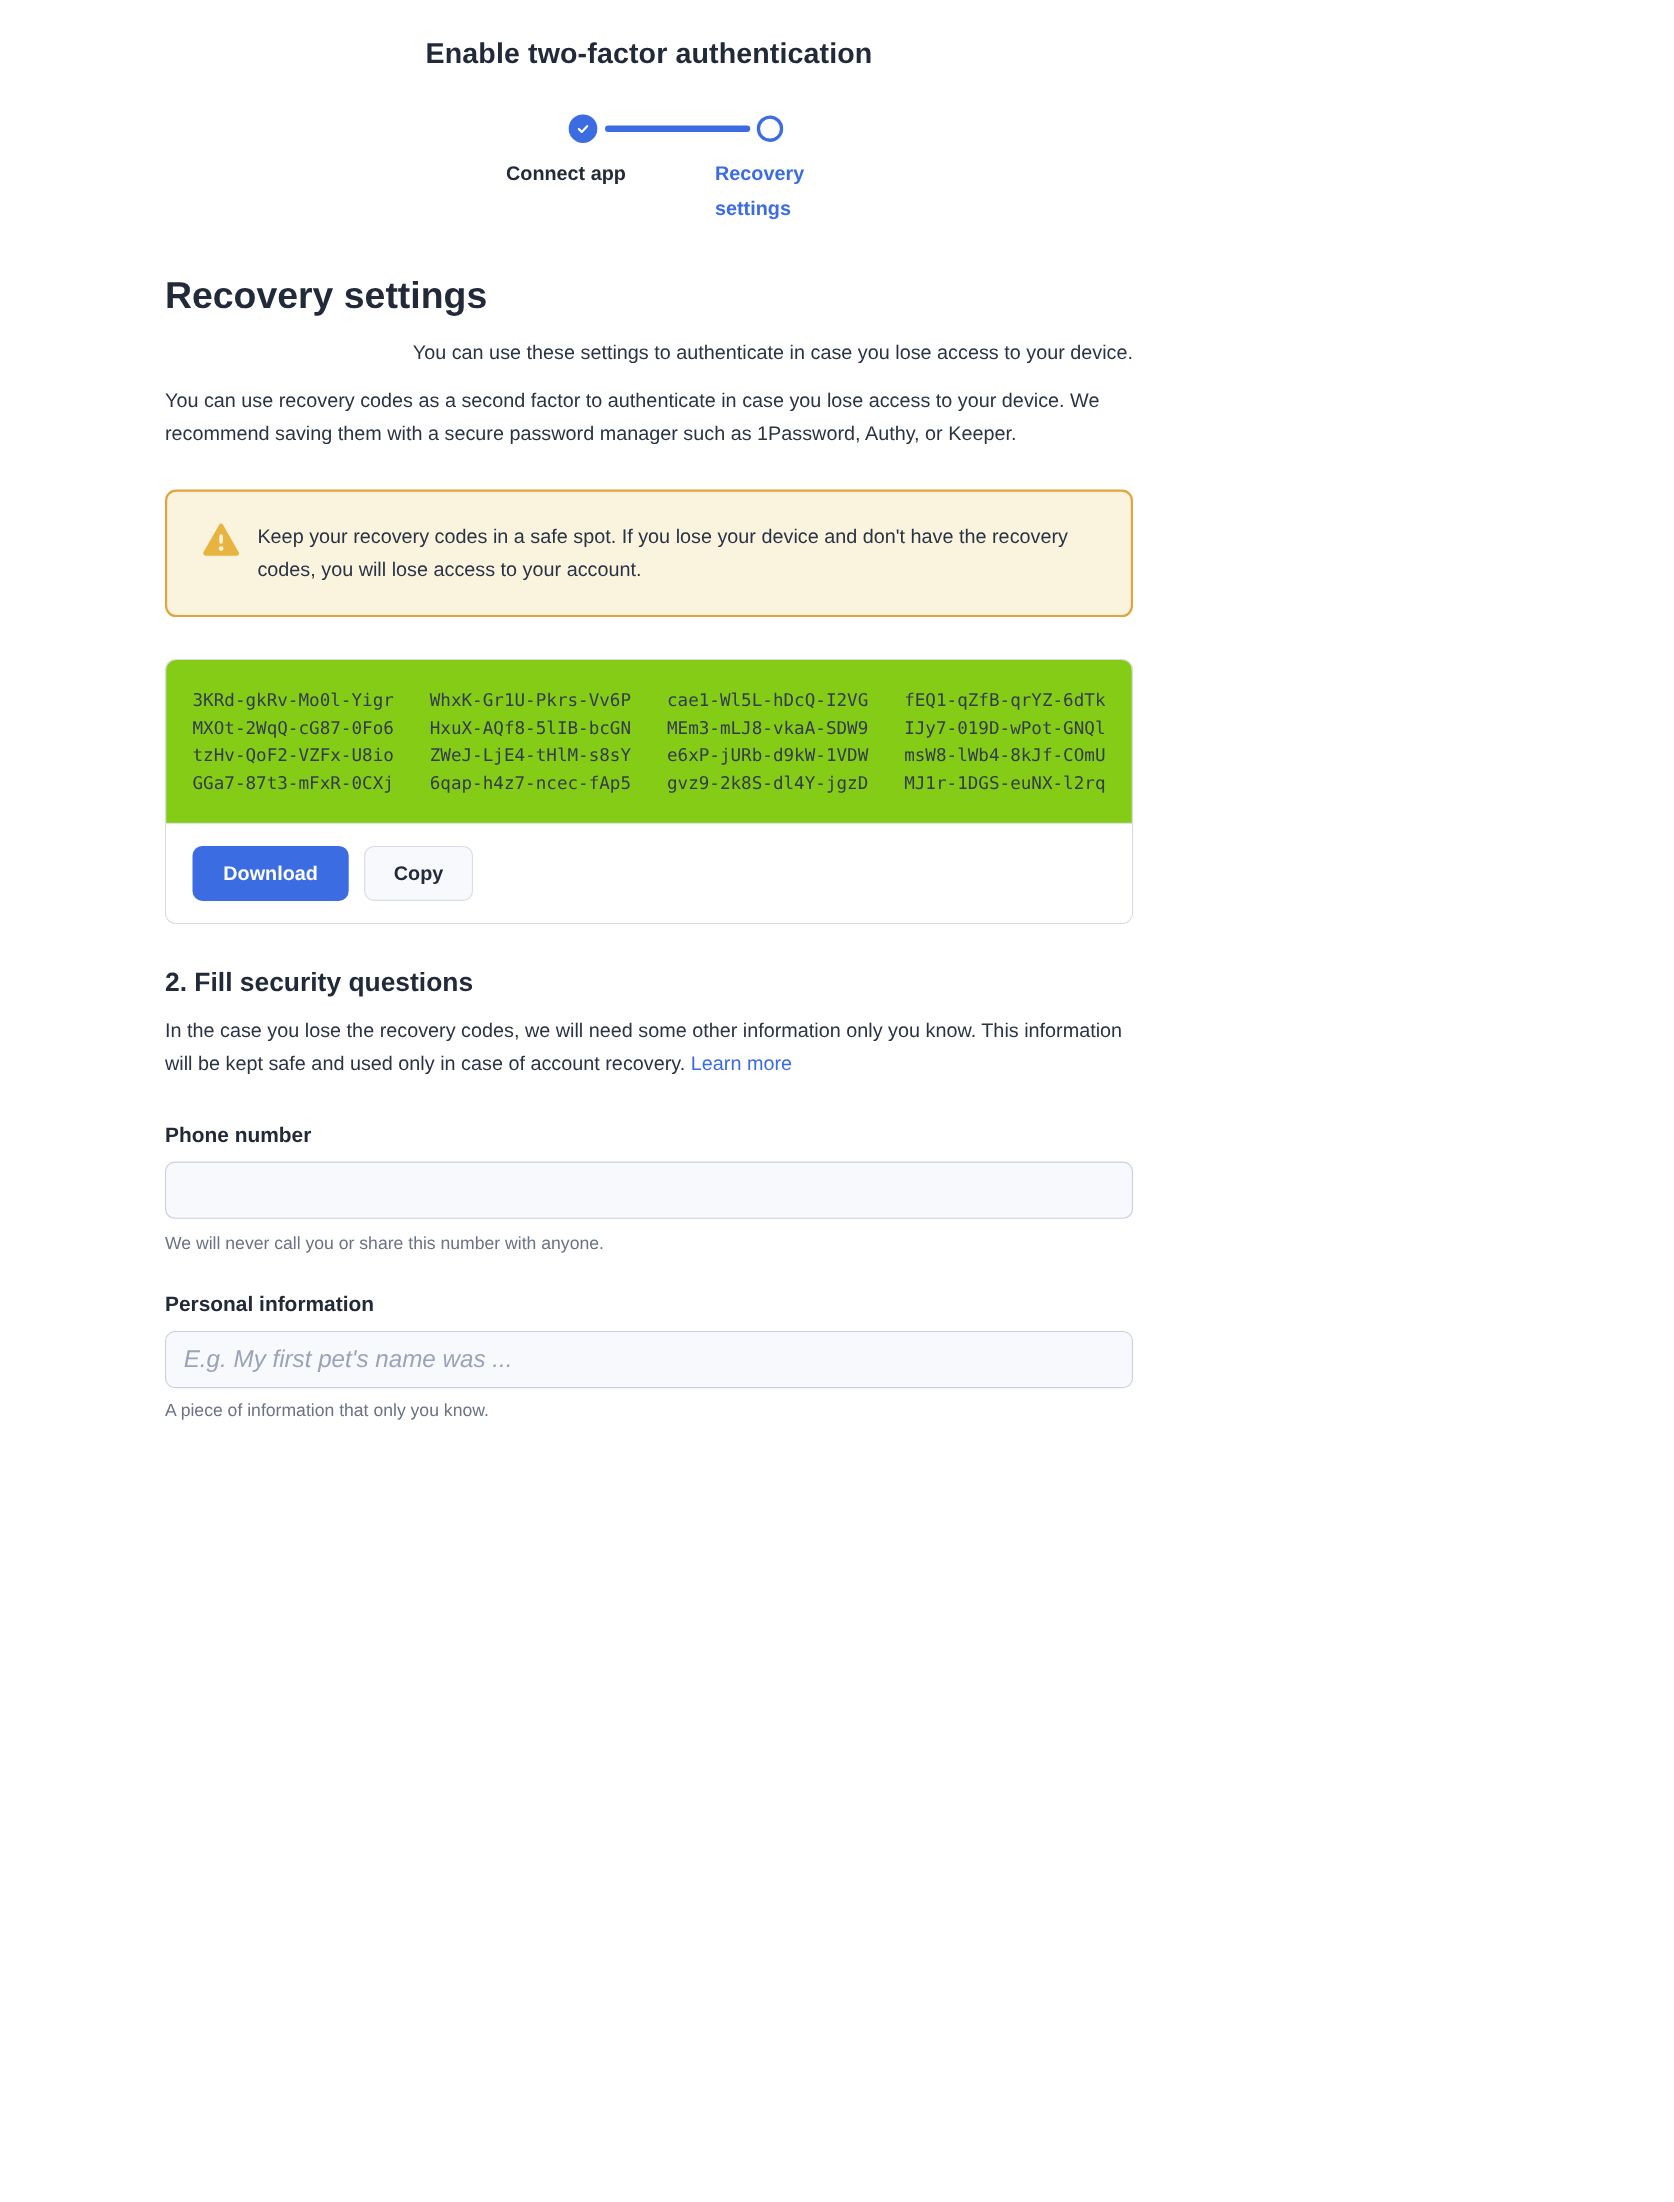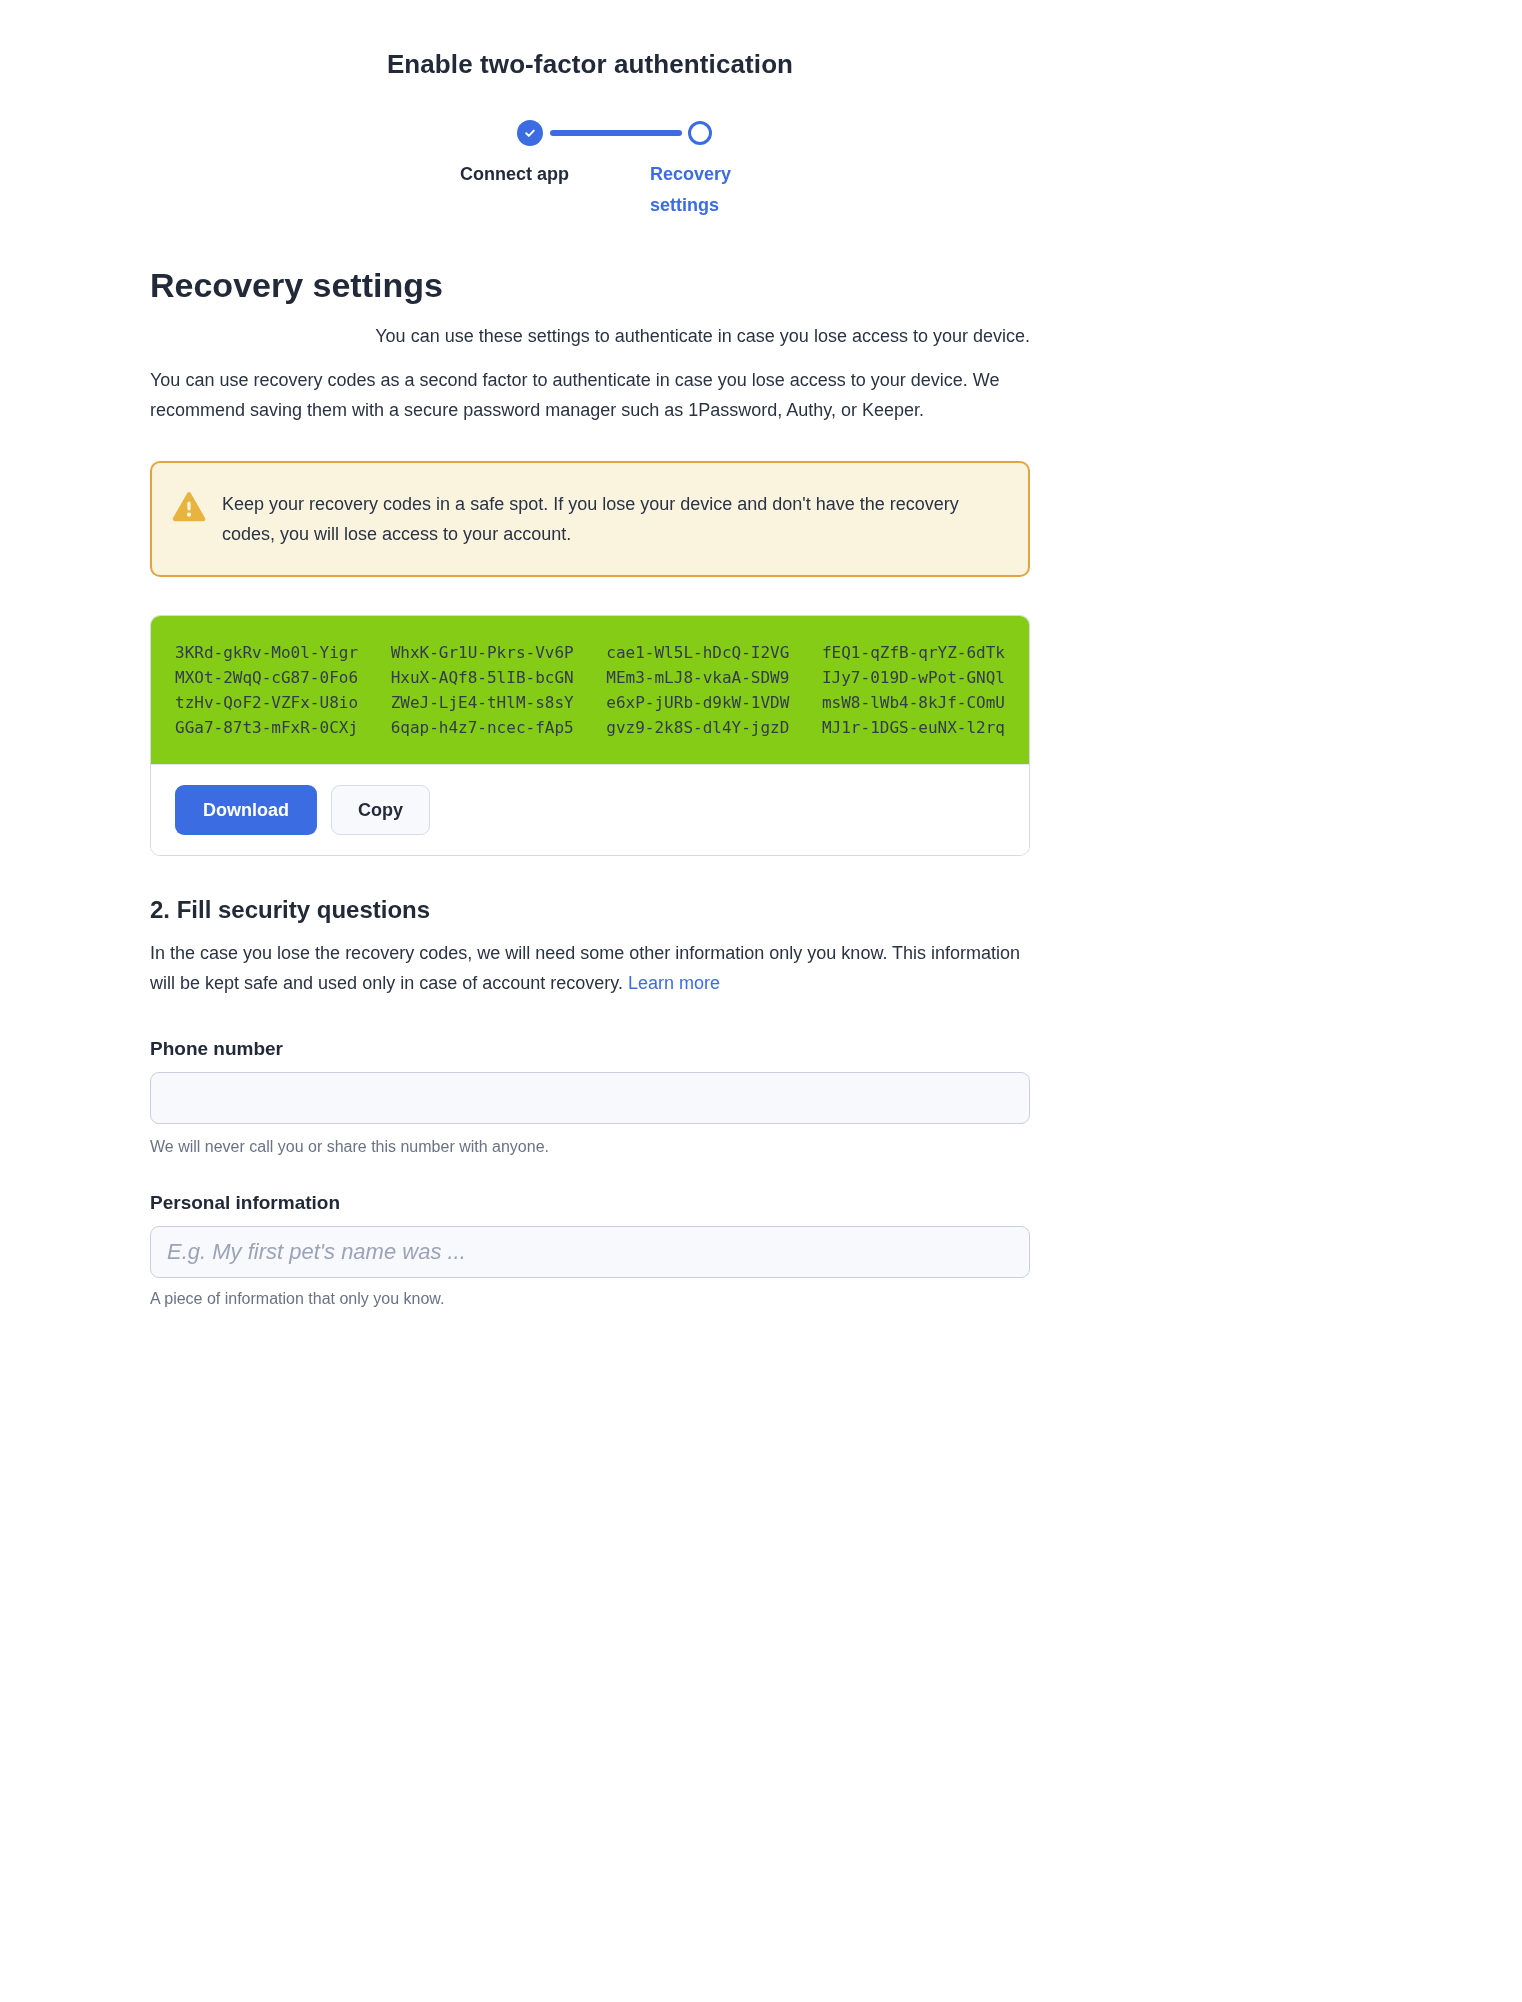--- a/index.html
+++ b/index.html
@@ -1,19 +1,19 @@
 <!DOCTYPE html>
 <html><head>
 <meta charset="utf-8">
 <style>
   * { margin:0; padding:0; box-sizing:border-box; }
   html,body { background:#fff; }
   body { font-family:"Liberation Sans","DejaVu Sans",sans-serif; color:#252d3d; }
   .page { position:relative; width:1522px; height:2002px; background:#fff; overflow:hidden; }
-  .content { position:absolute; left:150px; top:16px; width:880px; }
+  .content { position:absolute; left:150px; top:0; width:880px; }
 
   .page-title { padding-top:33px; font-size:26px; font-weight:bold; text-align:center; color:#222a39; letter-spacing:0.1px; }
 
   
   .stepper { position:relative; width:340px; height:102px; margin-left:295px; margin-top:40px; }
   .step-icon-done { position:absolute; left:72px; top:0; width:26px; height:26px; border-radius:50%; background:#3b6ce1; display:flex; align-items:center; justify-content:center; }
   .step-connector { position:absolute; left:105px; top:10px; width:132px; height:6px; border-radius:3px; background:#3b6ce1; }
   .step-icon-current { position:absolute; left:243px; top:1px; width:24px; height:24px; border-radius:50%; background:#fff; border:3px solid #3b6ce1; }
   .step-label { position:absolute; top:39px; font-size:18px; font-weight:bold; text-align:left; line-height:31px; }
   .step-label-1 { left:15px; width:140px; color:#232b3a; }
@@ -21,21 +21,21 @@
 
   h1.heading { margin-top:44px; font-size:34px; font-weight:bold; color:#222a39; }
   .intro { margin-top:16px; font-size:18px; line-height:30px; color:#2a3343;text-align:right; }
 
   h2.section-title { margin-top:40px; font-size:24px; font-weight:bold; color:#222a39; }
   .body-text { margin-top:14px; font-size:18px; line-height:30px; color:#2a3343; }
   .link { color:#3b6ce1; text-decoration:none; cursor:pointer; }
 
   
   .warning-box { margin-top:36px; display:flex; align-items:flex-start; gap:16px;
-    background:#faf3de; border:2px solid #dfa63f; border-radius:10px; padding:26px 20px; }
+    background:#faf3de; border:2px solid #dfa63f; border-radius:10px; padding:26px 32px; }
   .warning-icon { flex:0 0 auto; width:34px; height:32px; margin-top:2px; }
   .warning-text { font-size:18px; line-height:30px; color:#2a3343; }
 
   
   .codes-card { margin-top:38px; border:1px solid #d7dae5; border-radius:10px; background:#fff; overflow:hidden; }
   .codes-panel { background:#84cc16; padding:24px; border-bottom:1px solid #e2e5ee; }
   .codes-row { display:flex; justify-content:space-between; }
   .code { font-family:"DejaVu Sans Mono","Liberation Mono",monospace; font-size:16px; line-height:25px; color:#333c4d; white-space:pre; }
   .codes-actions { padding:20px 24px; display:flex; gap:14px; background:#fff; }
   .btn { font-family:inherit; font-size:18px; font-weight:600; border-radius:9px; cursor:pointer; }

